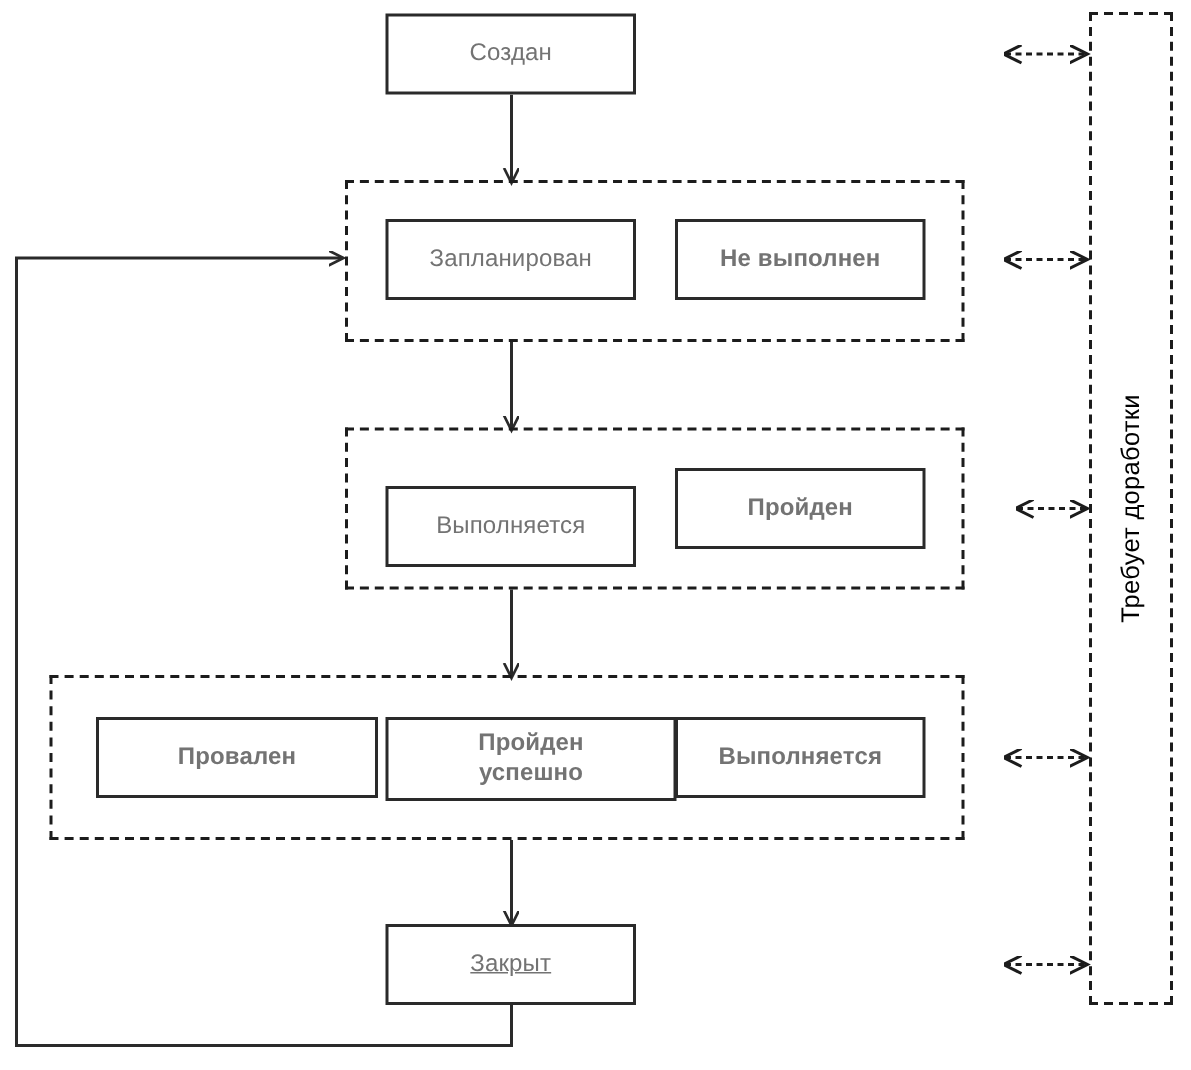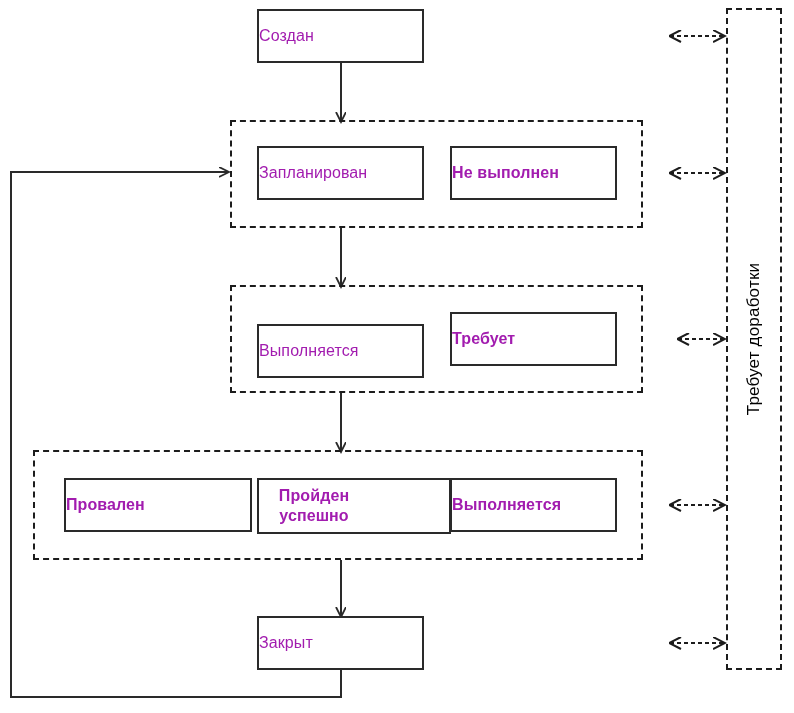--- a/index.html
+++ b/index.html
@@ -24,22 +24,23 @@
     width: 794px;
     height: 713px;
   }
   .node-box {
     position: absolute;
     box-sizing: border-box;
     border: 2px solid #2a2a2a;
     background: #ffffff;
     display: flex;
     align-items: center;
+    justify-content: center;
     text-align: center;
-    color: #a21caf;
+    color: #737373;
     font-size: 16px;
     line-height: 1.28;
     letter-spacing: 0.1px;
   }
   .node-box.bold {
     font-weight: bold;
   }
   .group-box {
     position: absolute;
     box-sizing: border-box;
@@ -109,36 +110,36 @@
 
   <div class="node-box" style="left:257px;top:146px;width:167px;height:54px;">
     <span>Запланирован</span>
   </div>
 
   <div class="node-box" style="left:257px;top:324px;width:167px;height:54px;">
     <span>Выполняется</span>
   </div>
 
   <div class="node-box bold" style="left:450px;top:312px;width:167px;height:54px;">
-    <span>Требует</span>
+    <span>Пройден</span>
   </div>
 
   <div class="node-box bold" style="left:64px;top:478px;width:188px;height:54px;">
     <span>Провален</span>
   </div>
 
   <div class="node-box bold" style="left:257px;top:478px;width:194px;height:56px;">
     <span style="display:block;max-width:110px;">Пройден успешно</span>
   </div>
 
   <div class="node-box bold" style="left:450px;top:478px;width:167px;height:54px;">
     <span>Выполняется</span>
   </div>
 
-  <div class="node-box" style="left:257px;top:616px;width:167px;height:54px;">
+  <div class="node-box" style="left:257px;top:616px;width:167px;height:54px;text-decoration:underline;">
     <span>Закрыт</span>
   </div>
 
   <div class="rework-panel" style="left:726px;top:8px;width:56px;height:662px;">
     <span class="rework-label">Требует доработки</span>
   </div>
 
 </div>
 
 </body></html>

